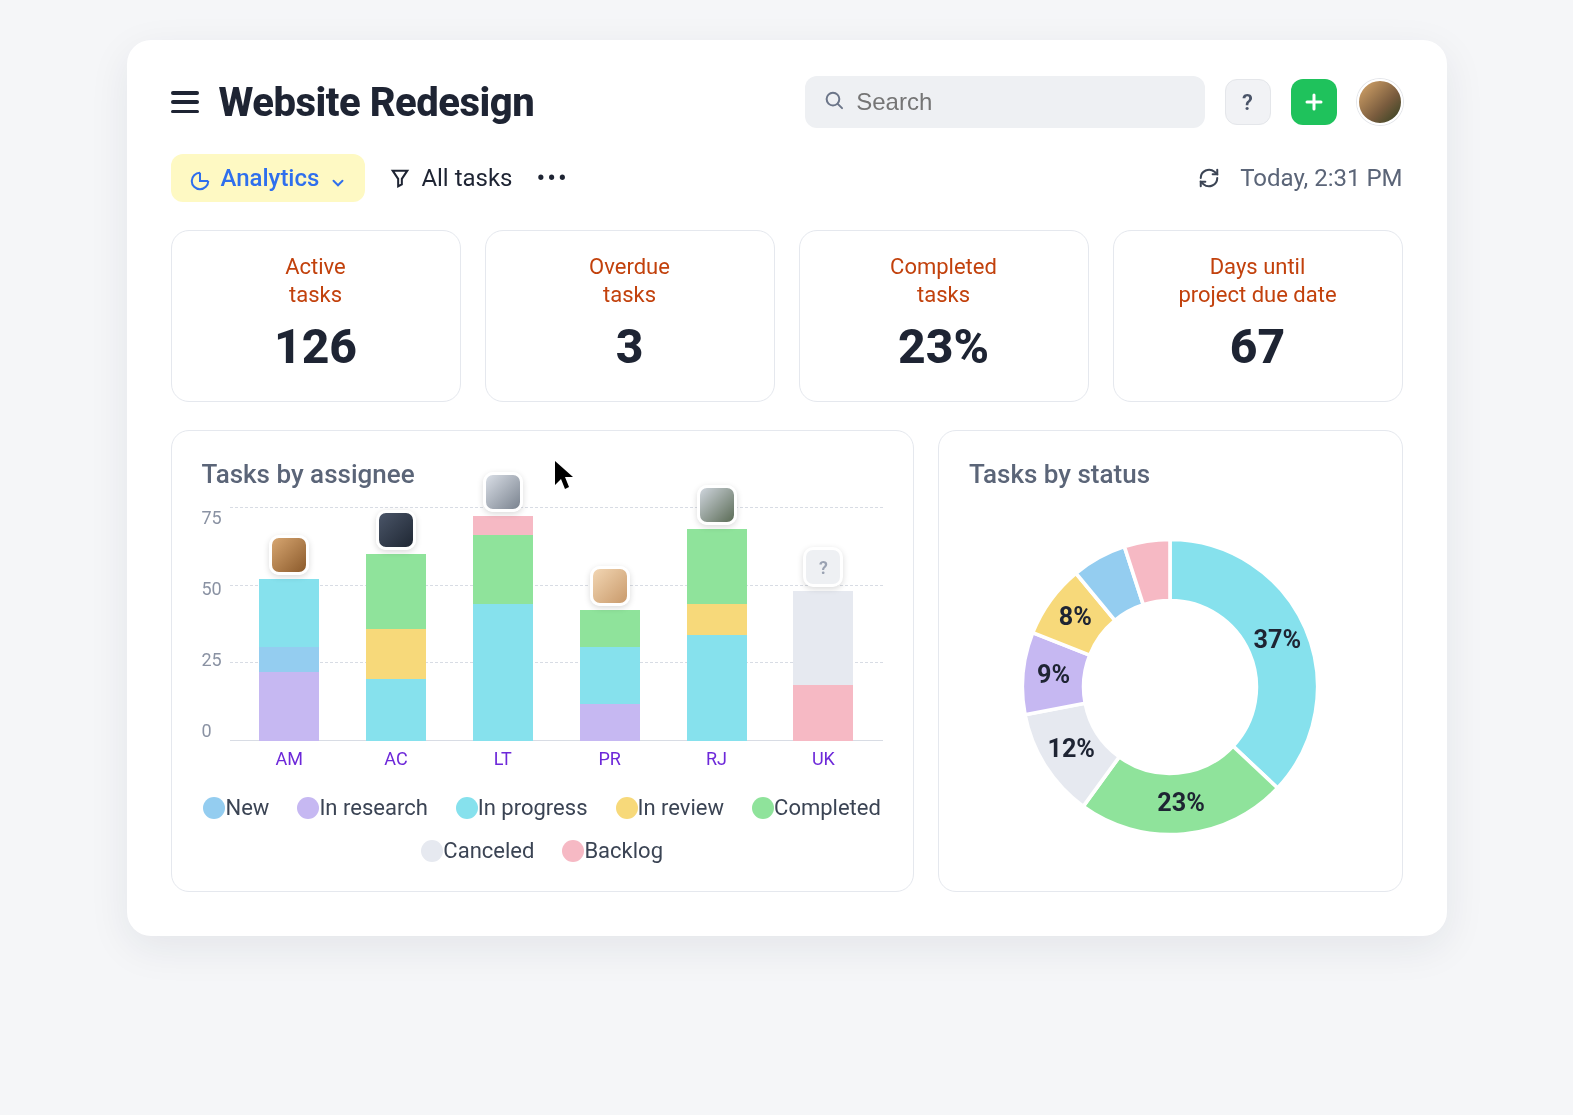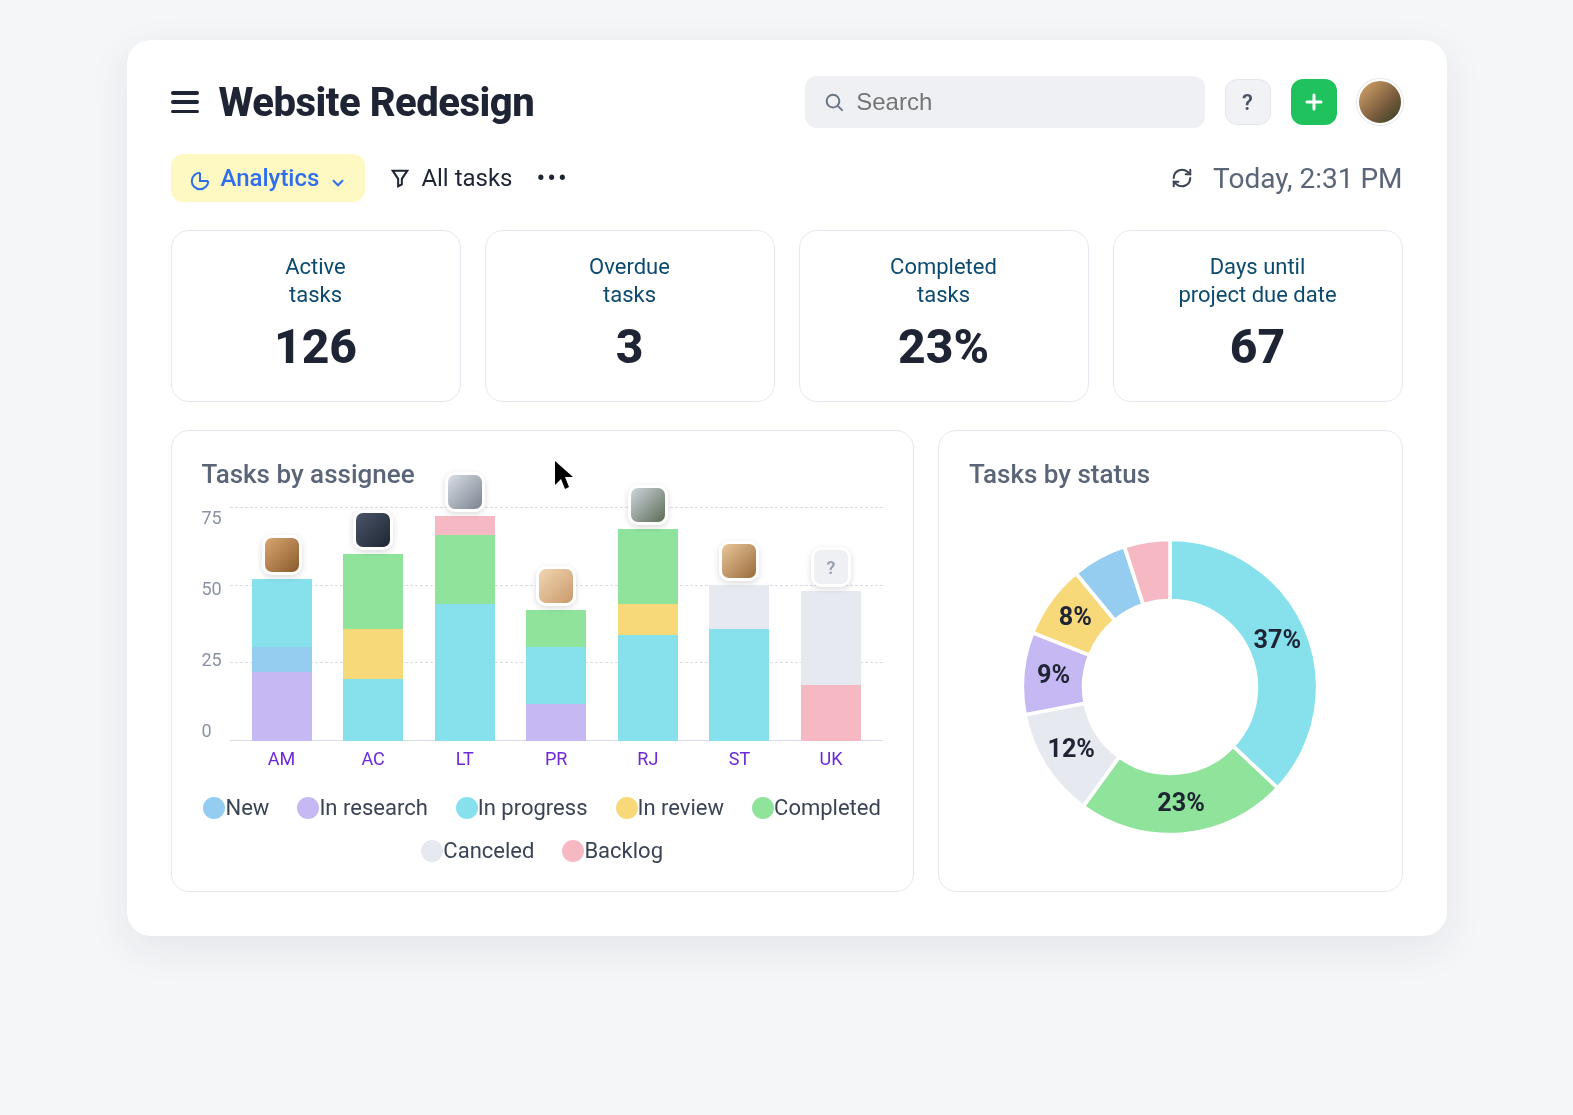--- a/index.html
+++ b/index.html
@@ -33,21 +33,21 @@
     cursor: pointer;
   }
   .hamburger span { display: block; height: 3.5px; background: #1e2433; border-radius: 2px; }
   .page-title {
     font-size: 40px; font-weight: 800; color: #1e2433; letter-spacing: -0.5px;
   }
   .header-spacer { flex: 1; }
 
   .search {
     background: #eef0f3; border-radius: 12px;
-    display: flex; align-items: center; gap: 12px;
+    display: flex; gap: 12px;
     padding: 12px 18px; width: 400px;
   }
   .search input {
     border: none; background: transparent; font-size: 24px; color: #6b7588;
     outline: none; width: 100%;
   }
   .search svg { stroke: #6b7588; }
 
   .help-btn {
     width: 46px; height: 46px; border-radius: 12px; background: #f1f2f5;
@@ -78,35 +78,35 @@
     font-size: 24px; font-weight: 500; cursor: pointer;
   }
   .filter-chip {
     display: flex; align-items: center; gap: 10px;
     font-size: 24px; color: #1e2433; cursor: pointer;
   }
   .more-dots { font-size: 26px; color: #1e2433; letter-spacing: 2px; cursor: pointer; }
   .toolbar-spacer { flex: 1; }
   .refresh {
     display: flex; align-items: center; gap: 20px;
-    font-size: 28px; color: #5b6578;
+    font-size: 24px; color: #5b6578;
   }
 
   
   .stats {
     margin-top: 28px;
     display: grid; grid-template-columns: repeat(4, 1fr); gap: 24px;
   }
   .stat {
     border: 1.5px solid #e5e8ee; border-radius: 18px;
     padding: 22px 12px 26px 12px;
     text-align: center;
   }
   .stat .label {
-    color: #0c4a6e; font-size: 22px; line-height: 1.25;
+    color: #c2410c; font-size: 22px; line-height: 1.25;
     display: block; white-space: pre-line;
   }
   .stat .value {
     color: #1e2433; font-size: 48px; font-weight: 800; margin-top: 10px; text-align: center;
   }
 
   
   .panels {
     margin-top: 28px;
     display: grid; grid-template-columns: 1.6fr 1fr; gap: 24px;
@@ -325,28 +325,20 @@
                   <div class="xlabel">PR</div>
                 </div>
               </div>
               <div class="barcol">
                 <div class="stack">
                   <div class="seg" style="background: rgb(134, 225, 237); height: 106.08px;"></div>
                   <div class="seg" style="background: rgb(247, 217, 122); height: 31.2px;"></div>
                   <div class="seg" style="background: rgb(143, 227, 155); height: 74.88px;"></div>
                   <div class="avatar-sm" style="background: linear-gradient(135deg, rgb(207, 213, 221), rgb(90, 107, 85));"></div>
                   <div class="xlabel">RJ</div>
-                </div>
-              </div>
-              <div class="barcol">
-                <div class="stack">
-                  <div class="seg" style="background: rgb(134, 225, 237); height: 112.32px;"></div>
-                  <div class="seg" style="background: rgb(230, 233, 240); height: 43.68px;"></div>
-                  <div class="avatar-sm" style="background: linear-gradient(135deg, rgb(233, 199, 154), rgb(154, 107, 58));"></div>
-                  <div class="xlabel">ST</div>
                 </div>
               </div>
               <div class="barcol">
                 <div class="stack">
                   <div class="seg" style="background: rgb(246, 185, 196); height: 56.16px;"></div>
                   <div class="seg" style="background: rgb(230, 233, 240); height: 93.6px;"></div>
                   <div class="avatar-sm avatar-unknown">?</div>
                   <div class="xlabel">UK</div>
                 </div>
               </div>

